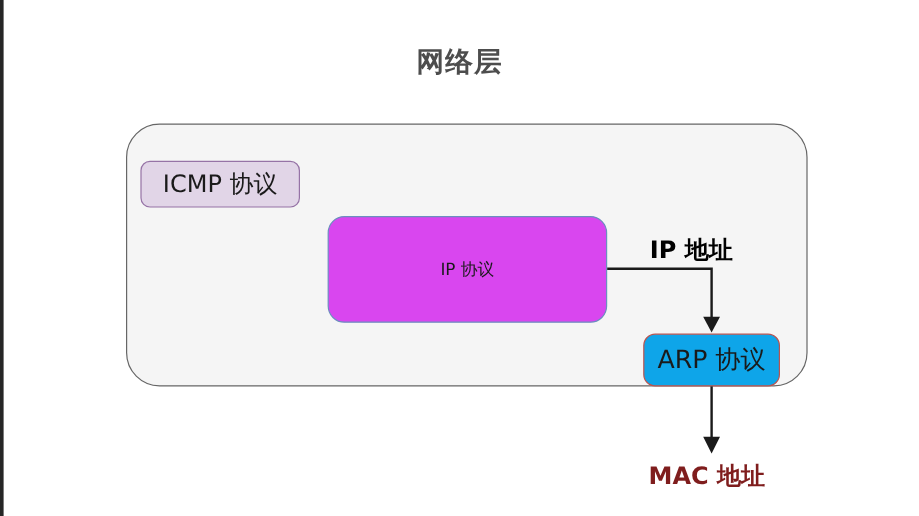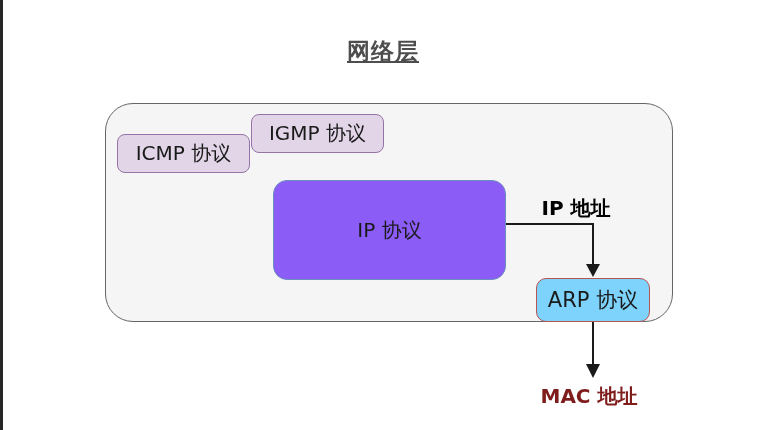--- a/index.html
+++ b/index.html
@@ -19,21 +19,20 @@
   }
   .diagram-title {
     position: absolute;
     left: 0; top: 36px;
     width: 766px;
     text-align: center;
     font-size: 23px;
     font-weight: bold;
     color: #4d4d4d;
     letter-spacing: 1px;
-    text-decoration: underline;
   }
   .layer-container {
     position: absolute;
     left: 105px; top: 103px;
     width: 568px; height: 219px;
     background: #f5f5f5;
     border: 1.5px solid #666666;
     border-radius: 28px;
     box-sizing: border-box;
   }
@@ -58,30 +57,30 @@
   .node-igmp {
     left: 251px; top: 114px;
     width: 133px; height: 39px;
     background: #e1d5e7;
     border: 1.5px solid #9673a6;
     border-radius: 8px;
     font-size: 20px;
   }
   .node-ip {
     left: 273px; top: 180px;
-    width: 233px; height: 100px;
-    background: #8b5cf6;
+    width: 233px; height: 89px;
+    background: #d946ef;
     border: 1.5px solid #6c8ebf;
     border-radius: 14px;
-    font-size: 20px;
+    font-size: 14px;
   }
   .node-arp {
     left: 536px; top: 278px;
     width: 114px; height: 44px;
-    background: #7dd3fc;
+    background: #0ea5e9;
     border: 1.5px solid #b85450;
     border-radius: 10px;
     font-size: 21px;
   }
   .edge-label-ip {
     position: absolute;
     left: 520px; top: 195px;
     width: 112px;
     text-align: center;
     font-size: 20px;
@@ -125,23 +124,20 @@
   <div class="left-edge-line"></div>
 
   <div class="diagram-title">网络层</div>
 
   <div class="layer-container"></div>
 
   <div class="node node-icmp">
     <span>ICMP 协议</span>
   </div>
 
-  <div class="node node-igmp">
-    <span>IGMP 协议</span>
-  </div>
 
   <div class="node node-ip">
     <span>IP 协议</span>
   </div>
 
   <div class="node node-arp">
     <span>ARP 协议</span>
   </div>
 
   <div class="edge-label-ip">IP 地址</div>

